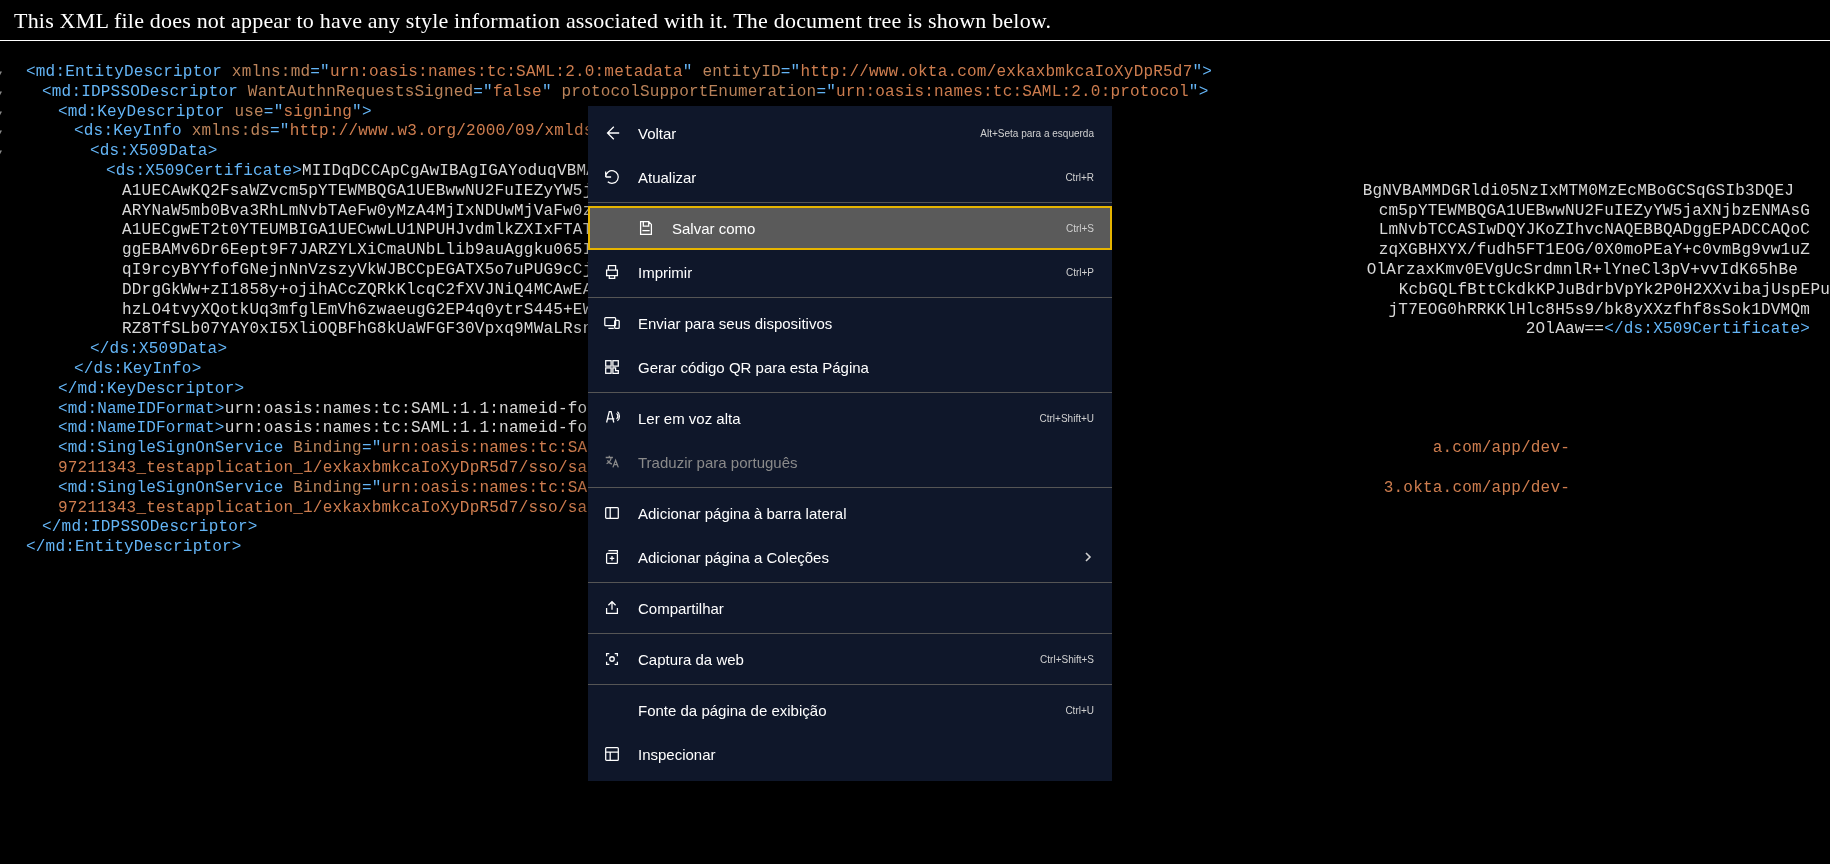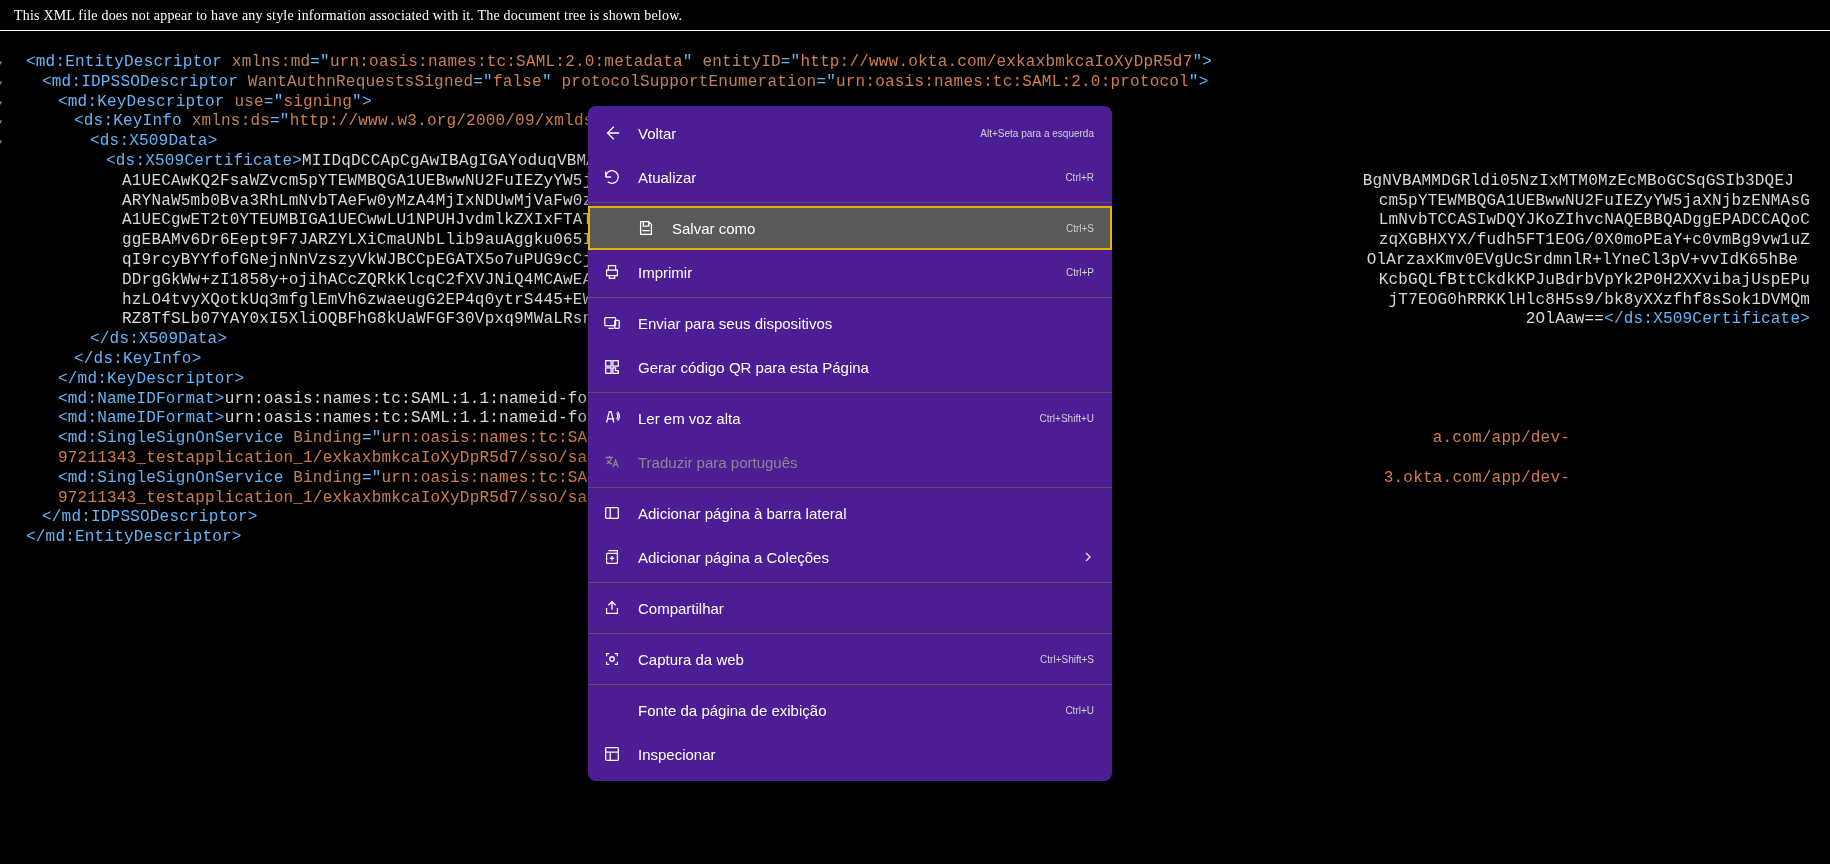--- a/index.html
+++ b/index.html
@@ -10,21 +10,21 @@
     font-size: 16px;
     width: 1830px;
     height: 864px;
     overflow: hidden;
     position: relative;
   }
 
   
   .notice {
     font-family: "Times New Roman", serif;
-    font-size: 14px;
+    font-size: 22px;
     padding: 8px 14px 6px;
     border-bottom: 1px solid #fff;
     letter-spacing: .2px;
   }
 
   
   .tree {
     padding: 22px 0 0 10px;
     white-space: nowrap;
     line-height: 19.8px;
@@ -53,22 +53,22 @@
   .attrV { color: #ce7d4f; }  
   .pun   { color: #64b5f6; }  
   .txt   { color: #d8d8d8; }  
 
   
   .ctx {
     position: absolute;
     left: 588px;
     top: 106px;
     width: 524px;
-    background: #4c1d95;
-    border-radius: 8px;
+    background: #0f172a;
+    border-radius: 0;
     font-family: "Segoe UI", Arial, sans-serif;
     font-size: 15px;
     color: #fff;
     padding: 5px 0;
     box-shadow: 0 4px 18px rgba(0,0,0,.5);
   }
   .ctx-item {
     display: flex;
     align-items: center;
     height: 44px;
@@ -165,21 +165,21 @@
         <span class="txt" style="padding-right:20px;">zqXGBHXYX/fudh5FT1EOG/0X0moPEaY+c0vmBg9vw1uZ</span>
       </div>
       <div class="line wrap" style="display: flex;">
         <span class="txt" style="flex:0 0 auto;">qI9rcyBYYfofGNejnNnVzszyVkWJBCCpEGATX5o7uPUG9cCj4COK</span>
         <span style="flex:1 1 auto;"></span>
         <span class="txt" style="padding-right:32px;">OlArzaxKmv0EVgUcSrdmnlR+lYneCl3pV+vvIdK65hBe</span>
       </div>
       <div class="line wrap" style="display: flex;">
         <span class="txt" style="flex:0 0 auto;">DDrgGkWw+zI1858y+ojihACcZQRkKlcqC2fXVJNiQ4MCAwEAATAN</span>
         <span style="flex:1 1 auto;"></span>
-        <span class="txt" style="padding-right:20px;">KcbGQLfBttCkdkKPJuBdrbVpYk2P0H2XXvibajUspEPu</span>
+        <span class="txt" style="">KcbGQLfBttCkdkKPJuBdrbVpYk2P0H2XXvibajUspEPu</span>
       </div>
       <div class="line wrap" style="display: flex;">
         <span class="txt" style="flex:0 0 auto;">hzLO4tvyXQotkUq3mfglEmVh6zwaeugG2EP4q0ytrS445+EWPzy1</span>
         <span style="flex:1 1 auto;"></span>
         <span class="txt" style="padding-right:20px;">jT7EOG0hRRKKlHlc8H5s9/bk8yXXzfhf8sSok1DVMQm</span>
       </div>
       <div class="line wrap" style="display: flex;">
         <span class="txt" style="flex:0 0 auto;">RZ8TfSLb07YAY0xI5XliOQBFhG8kUaWFGF30Vpxq9MWaLRsnSM5a</span>
         <span style="flex:1 1 auto;"></span>
         <span class="txt">2OlAaw==</span>

